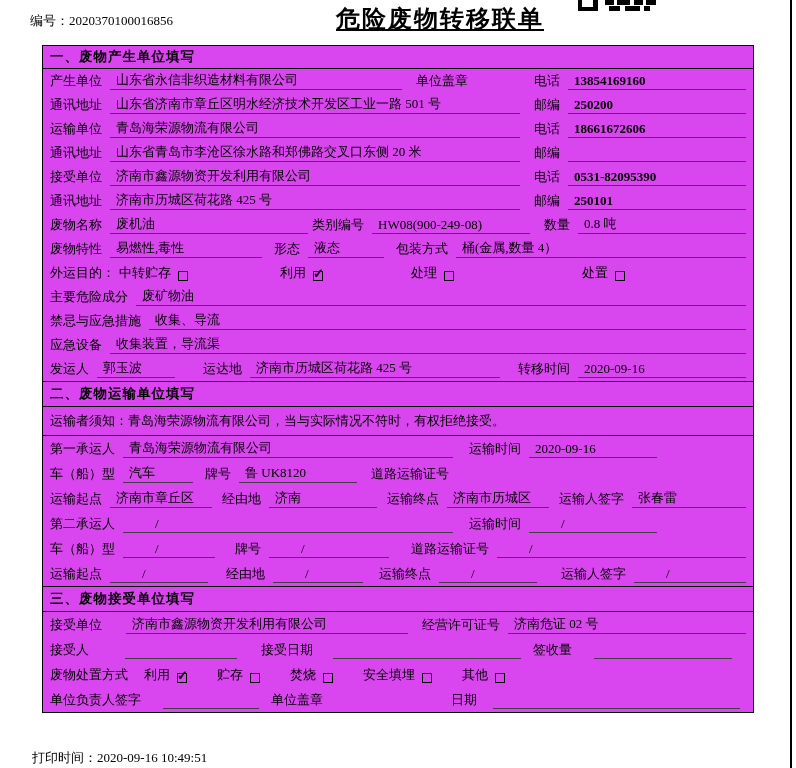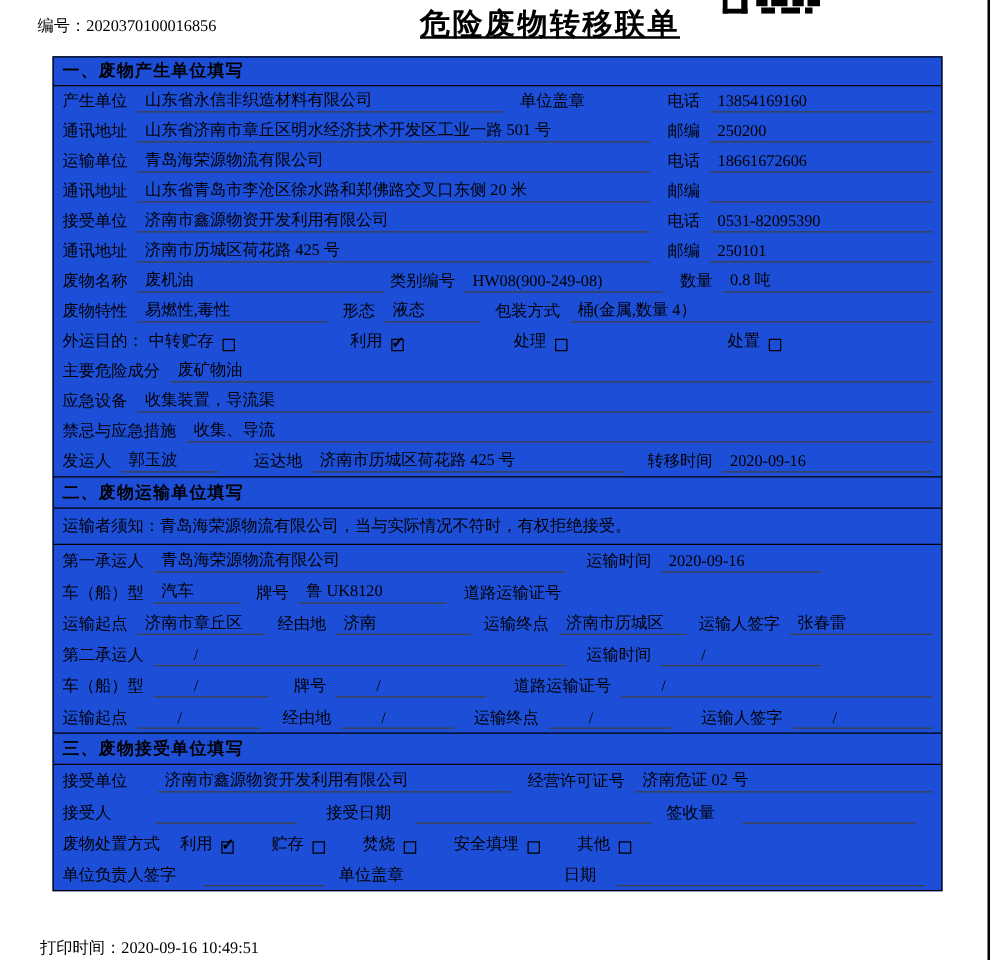--- a/index.html
+++ b/index.html
@@ -9,21 +9,21 @@
     overflow:hidden;
   }
   *{box-sizing:border-box;}
   .page-edge{position:absolute;top:0;right:4px;width:2px;height:768px;background:#000;}
   .serial{position:absolute;left:30px;top:12px;white-space:nowrap;}
   .title{position:absolute;left:84px;right:0;top:3px;text-align:center;
          font-size:24px;font-weight:bold;letter-spacing:2px;text-decoration:underline;}
   .qr{position:absolute;left:578px;top:0;width:78px;height:11px;}
   .form-table{
     position:absolute;left:42px;top:45px;width:712px;
-    border:1.5px solid #000;background:#1d4ed8;
+    border:1.5px solid #000;background:#d946ef;
   }
   .sec-h{
     height:23px;border-bottom:1.2px solid #000;
     font-weight:bold;font-size:13.5px;display:flex;align-items:center;
     padding-left:7px;letter-spacing:1px;
   }
   .sec-h.mid{border-top:1.5px solid #000;height:26px;}
   .notice{
     height:29px;border-bottom:1.2px solid #000;display:flex;align-items:center;
     padding-left:7px;white-space:nowrap;
@@ -34,21 +34,21 @@
   }
   .row.h25{height:25px;}
   .lbl{flex:none;}
   .u{
     border-bottom:1px solid #404040;min-height:17px;display:flex;align-items:flex-end;
     padding:0 4px 0 6px;margin-left:8px;overflow:hidden;
   }
   .u.fill{flex:1;}
   .u.ps{padding-left:32px;}
   .rcol{flex:none;width:212px;display:flex;align-items:flex-end;margin-left:14px;}
-  .rcol .u{flex:1;}
+  .rcol .u{flex:1;font-weight:bold;}
   .sp{flex:1;}
   .cb{
     flex:none;display:inline-block;width:10px;height:10px;border:1.5px solid #000;
     margin-left:7px;position:relative;top:-1px;
   }
   .cb.checked::after{
     content:"✓";position:absolute;left:-1px;top:-6px;font-size:13px;font-weight:bold;
   }
   .opt{display:flex;align-items:flex-end;}
   .print-line{position:absolute;left:32px;top:749px;white-space:nowrap;}
@@ -174,27 +174,27 @@
       <span class="cb"></span>
     </span>
   </div>
 
   <div class="row">
     <span class="lbl">主要危险成分</span>
     <span class="u fill">废矿物油</span>
   </div>
 
   <div class="row">
+    <span class="lbl">禁忌与应急措施</span>
+    <span class="u fill">收集、导流</span>
+  </div>
+
+  <div class="row">
     <span class="lbl">应急设备</span>
     <span class="u fill">收集装置，导流渠</span>
-  </div>
-
-  <div class="row">
-    <span class="lbl">禁忌与应急措施</span>
-    <span class="u fill">收集、导流</span>
   </div>
 
   <div class="row">
     <span class="lbl">发运人</span>
     <span class="u" style="width:78px">郭玉波</span>
     <span class="lbl" style="margin-left:28px">运达地</span>
     <span class="u" style="width:250px">济南市历城区荷花路 425 号</span>
     <span class="lbl" style="margin-left:18px">转移时间</span>
     <span class="u fill">2020-09-16</span>
   </div>

